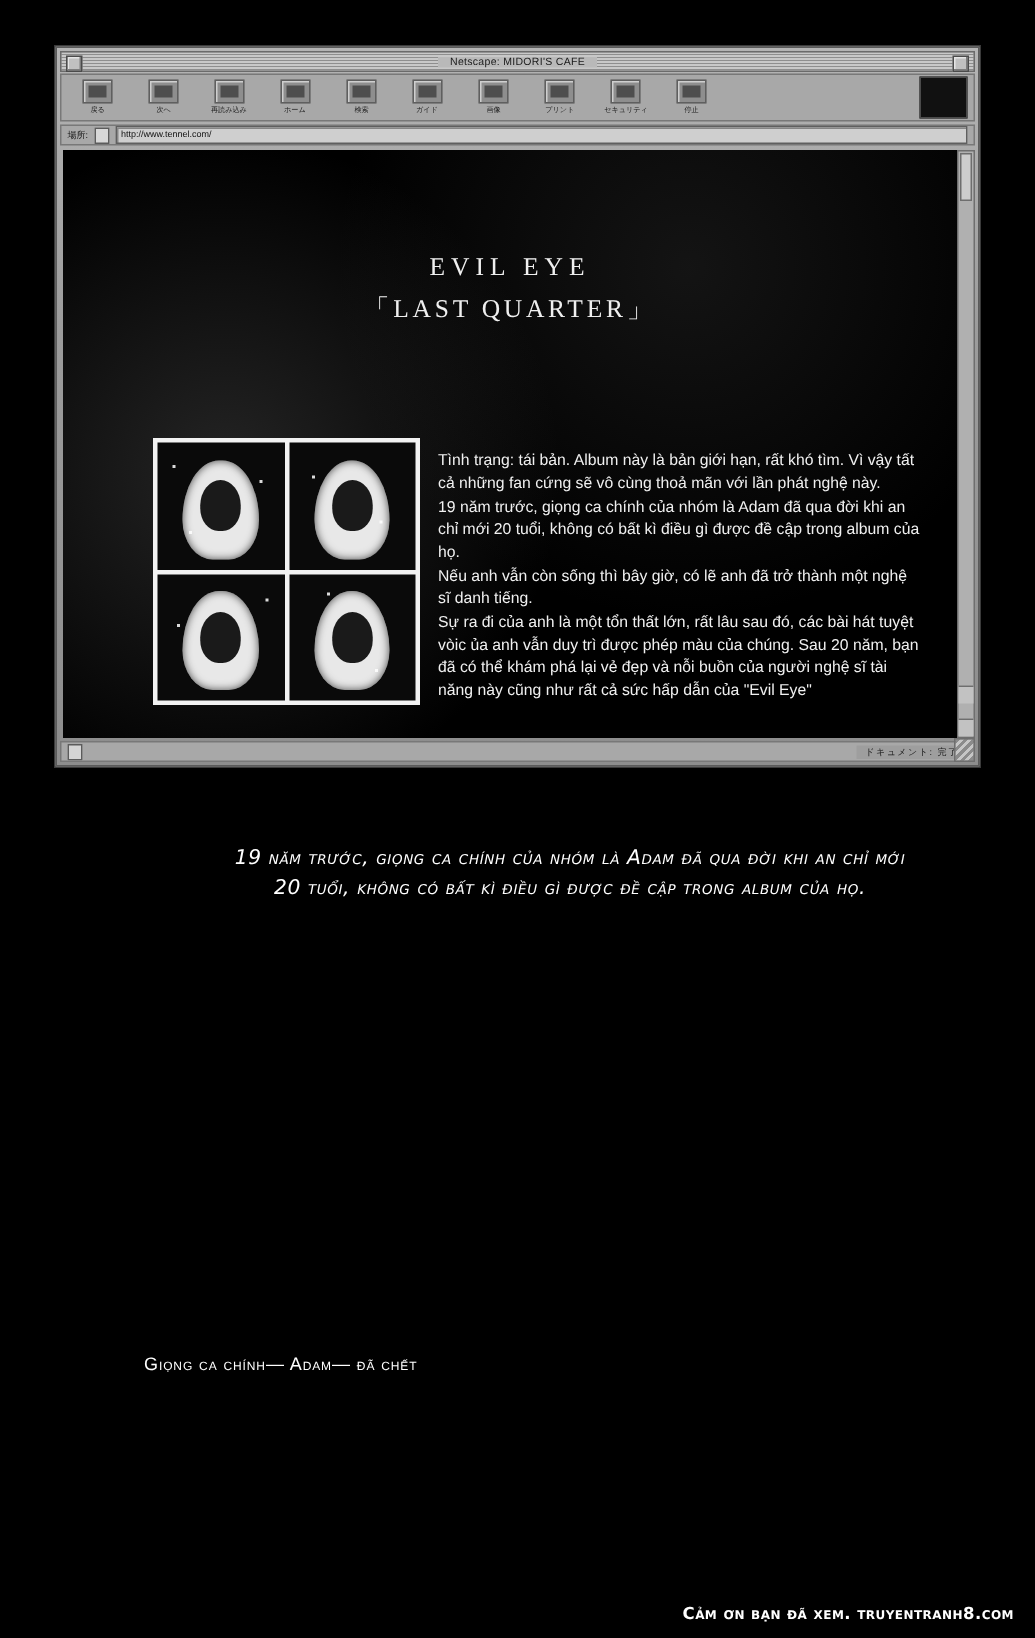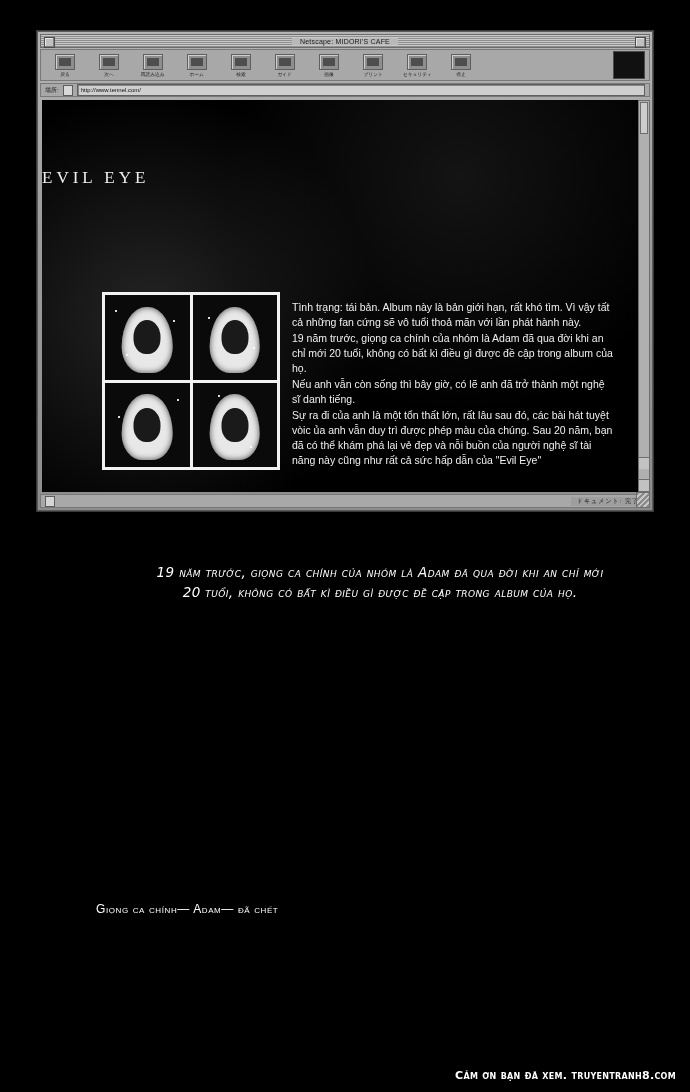--- a/index.html
+++ b/index.html
@@ -169,21 +169,21 @@
     background:
       radial-gradient(circle at 18% 55%, rgba(120,120,120,.30) 0%, rgba(0,0,0,0) 42%),
       radial-gradient(circle at 70% 20%, rgba(90,90,90,.22) 0%, rgba(0,0,0,0) 45%),
       #000;
   }
 
   .site-title {
     position: absolute;
     left: 0; right: 0;
     top: 68px;
-    text-align: left;
+    text-align: center;
     color: #efefef;
   }
   .site-title .line1 {
     font-size: 17px;
     letter-spacing: 4px;
     font-family: "Liberation Serif", serif;
   }
   .site-title .line2 {
     font-size: 17px;
     letter-spacing: 2.5px;
@@ -411,20 +411,21 @@
       <span class="loc-label">場所:</span>
       <div class="loc-icon"></div>
       <div class="loc-field">http://www.tennel.com/</div>
     </div>
 
     <div class="page">
       <div class="page-inner">
 
         <div class="site-title">
           <div class="line1">EVIL EYE</div>
+          <div class="line2">「LAST QUARTER」</div>
         </div>
 
         <div class="photo-grid">
           <div class="photo-cell">
             <div class="hair"></div>
             <div class="face"></div>
             <div class="sparkle" style="left:12%; top:18%;"></div>
             <div class="sparkle" style="left:80%; top:30%;"></div>
             <div class="sparkle" style="left:25%; top:70%;"></div>
           </div>
@@ -442,21 +443,21 @@
           </div>
           <div class="photo-cell">
             <div class="hair"></div>
             <div class="face"></div>
             <div class="sparkle" style="left:30%; top:15%;"></div>
             <div class="sparkle" style="left:68%; top:75%;"></div>
           </div>
         </div>
 
         <div class="article">
-          <p>Tình trạng: tái bản. Album này là bản giới hạn, rất khó tìm. Vì vậy tất cả những fan cứng sẽ vô tuổi thoả mãn với lần phát hành này.</p>
+          <p>Tình trạng: tái bản. Album này là bản giới hạn, rất khó tìm. Vì vậy tất cả những fan cứng sẽ vô cùng thoả mãn với lần phát nghệ này.</p>
           <p>19 năm trước, giọng ca chính của nhóm là Adam đã qua đời khi an chỉ mới 20 tuổi, không có bất kì điều gì được đề cập trong album của họ.</p>
           <p>Nếu anh vẫn còn sống thì bây giờ, có lẽ anh đã trở thành một nghệ sĩ danh tiếng.</p>
           <p>Sự ra đi của anh là một tổn thất lớn, rất lâu sau đó, các bài hát tuyệt vòic ủa anh vẫn duy trì được phép màu của chúng. Sau 20 năm, bạn đã có thể khám phá lại vẻ đẹp và nỗi buồn của người nghệ sĩ tài năng này cũng như rất cả sức hấp dẫn của "Evil Eye"</p>
         </div>
 
       </div>
     </div>
 
     <div class="vscroll">
       <div class="thumb"></div>

